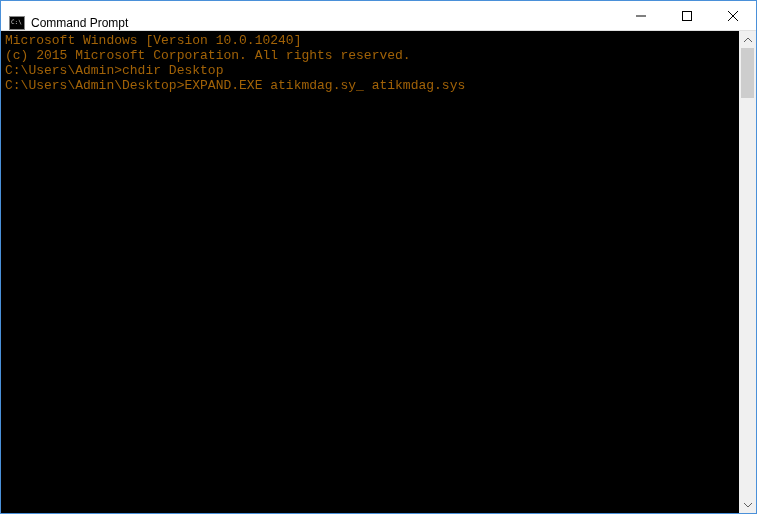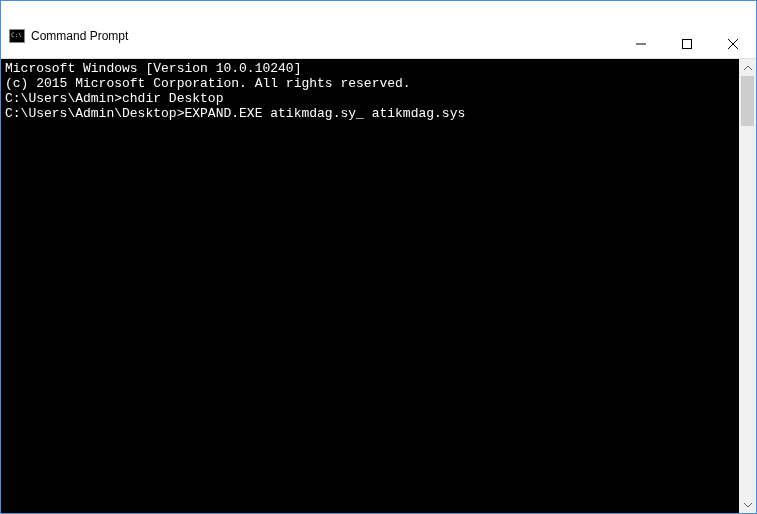--- a/index.html
+++ b/index.html
@@ -19,23 +19,22 @@
       height: 514px;
       background: #fff;
       border: 1px solid #4a90d9;
       display: flex;
       flex-direction: column;
     }
     .titlebar {
       height: 30px;
       background: #fff;
       display: flex;
-      align-items: flex-start;
+      align-items: flex-end;
       border-bottom: 1px solid #e0e0e0;
-      margin-top: 28px;
     }
     .titlebar-icon {
       width: 16px;
       height: 14px;
       margin-left: 8px;
       margin-right: 6px;
       background: #000;
       border: 1px solid #888;
       position: relative;
       display: inline-block;
@@ -74,21 +73,21 @@
     }
     .terminal-area {
       flex: 1;
       display: flex;
       background: #000;
       overflow: hidden;
     }
     .terminal-content {
       flex: 1;
       background: #000;
-      color: #ffffff;
+      color: #a16207;
       font-family: 'Consolas', 'Courier New', monospace;
       font-size: 13px;
       line-height: 15px;
       padding: 2px 4px;
       white-space: pre;
       overflow: hidden;
     }
     .scrollbar {
       width: 17px;
       background: #f0f0f0;

